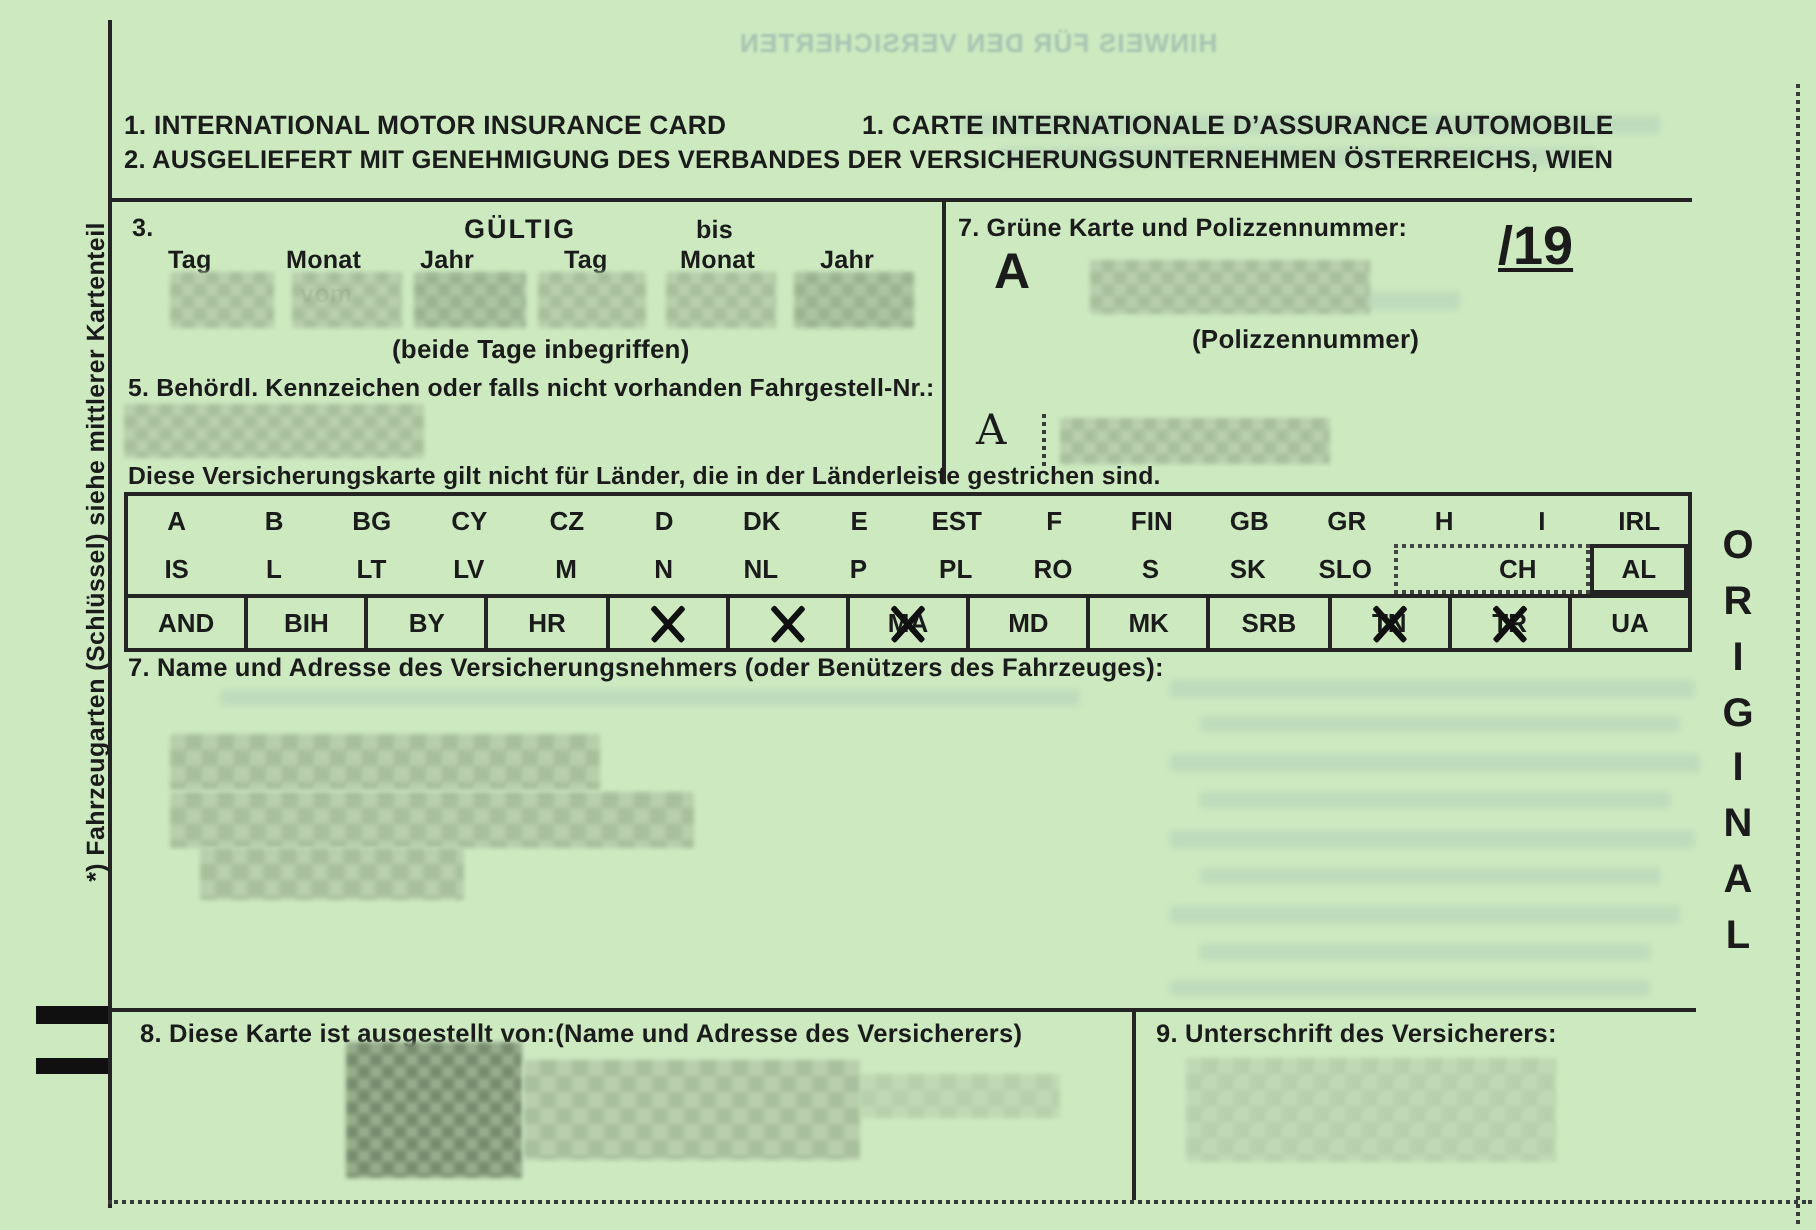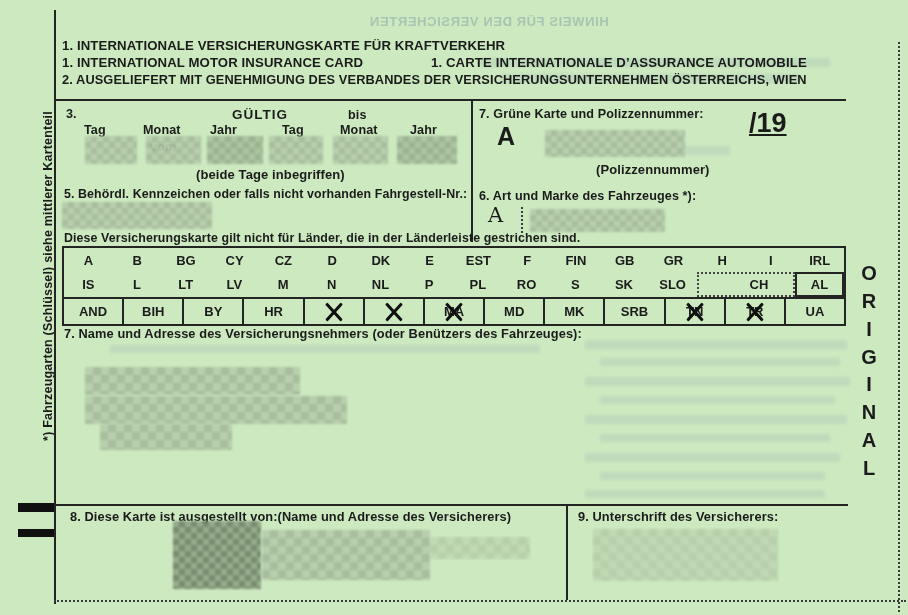--- a/index.html
+++ b/index.html
@@ -76,21 +76,20 @@
   <div class="vline" style="left:54px;top:10px;height:594px;"></div>
   <div class="hline" style="left:54px;top:99px;width:792px;"></div>
   <div class="vline" style="left:471px;top:99px;height:143px;"></div>
   <div class="hline" style="left:54px;top:504px;width:794px;"></div>
   <div class="vline" style="left:566px;top:504px;height:96px;"></div>
   <div class="hline doth" style="left:54px;top:600px;width:852px;"></div>
   <div class="vline dotv" style="left:898px;top:42px;height:570px;"></div>
   <div class="bar" style="left:18px;top:503px;width:36px;height:9px;"></div>
   <div class="bar" style="left:18px;top:529px;width:36px;height:8px;"></div>
 
-  <div class="abs t" style="left:62px;top:38px;font-size:13.2px;">1. INTERNATIONALE VERSICHERUNGSKARTE FÜR KRAFTVERKEHR</div>
   <div class="abs t" style="left:62px;top:55px;font-size:13.2px;">1. INTERNATIONAL MOTOR INSURANCE CARD</div>
   <div class="abs t" style="left:431px;top:55px;font-size:13.2px;">1. CARTE INTERNATIONALE D’ASSURANCE AUTOMOBILE</div>
   <div class="abs t" style="left:62px;top:72px;font-size:12.8px;">2. AUSGELIEFERT MIT GENEHMIGUNG DES VERBANDES DER VERSICHERUNGSUNTERNEHMEN ÖSTERREICHS, WIEN</div>
 
   <div class="abs t" style="left:66px;top:107px;">3.</div>
   <div class="abs t" style="left:150px;top:108px;margin-top:32px;">vom</div>
   <div class="abs t" style="left:232px;top:107px;font-size:13.5px;letter-spacing:1px;">GÜLTIG</div>
   <div class="abs t" style="left:348px;top:108px;">bis</div>
   <div class="abs t" style="left:84px;top:123px;">Tag</div>
   <div class="abs t" style="left:143px;top:123px;">Monat</div>
@@ -108,21 +107,20 @@
 
   <div class="abs t" style="left:479px;top:107px;">7. Grüne Karte und Polizzennummer:</div>
   <div class="abs b" style="left:497px;top:122px;font-size:25px;">A</div>
   <div class="pix sm" style="left:545px;top:130px;width:140px;height:27px;"></div>
   <div class="abs b" style="left:749px;top:108px;font-size:27px;text-decoration:underline;">/19</div>
   <div class="abs t" style="left:596px;top:162px;font-size:13px;">(Polizzennummer)</div>
 
   <div class="abs t" style="left:64px;top:187px;font-size:12.4px;">5. Behördl. Kennzeichen oder falls nicht vorhanden Fahrgestell-Nr.:</div>
   <div class="pix sm" style="left:62px;top:202px;width:150px;height:27px;"></div>
 
-  <div class="abs t" style="left:479px;top:189px;">6. Art und Marke des Fahrzeuges *):</div>
   <div class="abs serifA" style="left:488px;top:203px;">A</div>
   <div class="vline dotv" style="left:521px;top:207px;height:26px;"></div>
   <div class="pix sm" style="left:530px;top:209px;width:135px;height:23px;"></div>
 
   <div class="abs t" style="left:64px;top:231px;font-size:12.4px;">Diese Versicherungskarte gilt nicht für Länder, die in der Länderleiste gestrichen sind.</div>
   <div class="ctable">
     <div class="crow crow1" id="crow1">
         <div class="ccell">A</div>
         <div class="ccell">B</div>
         <div class="ccell">BG</div>

